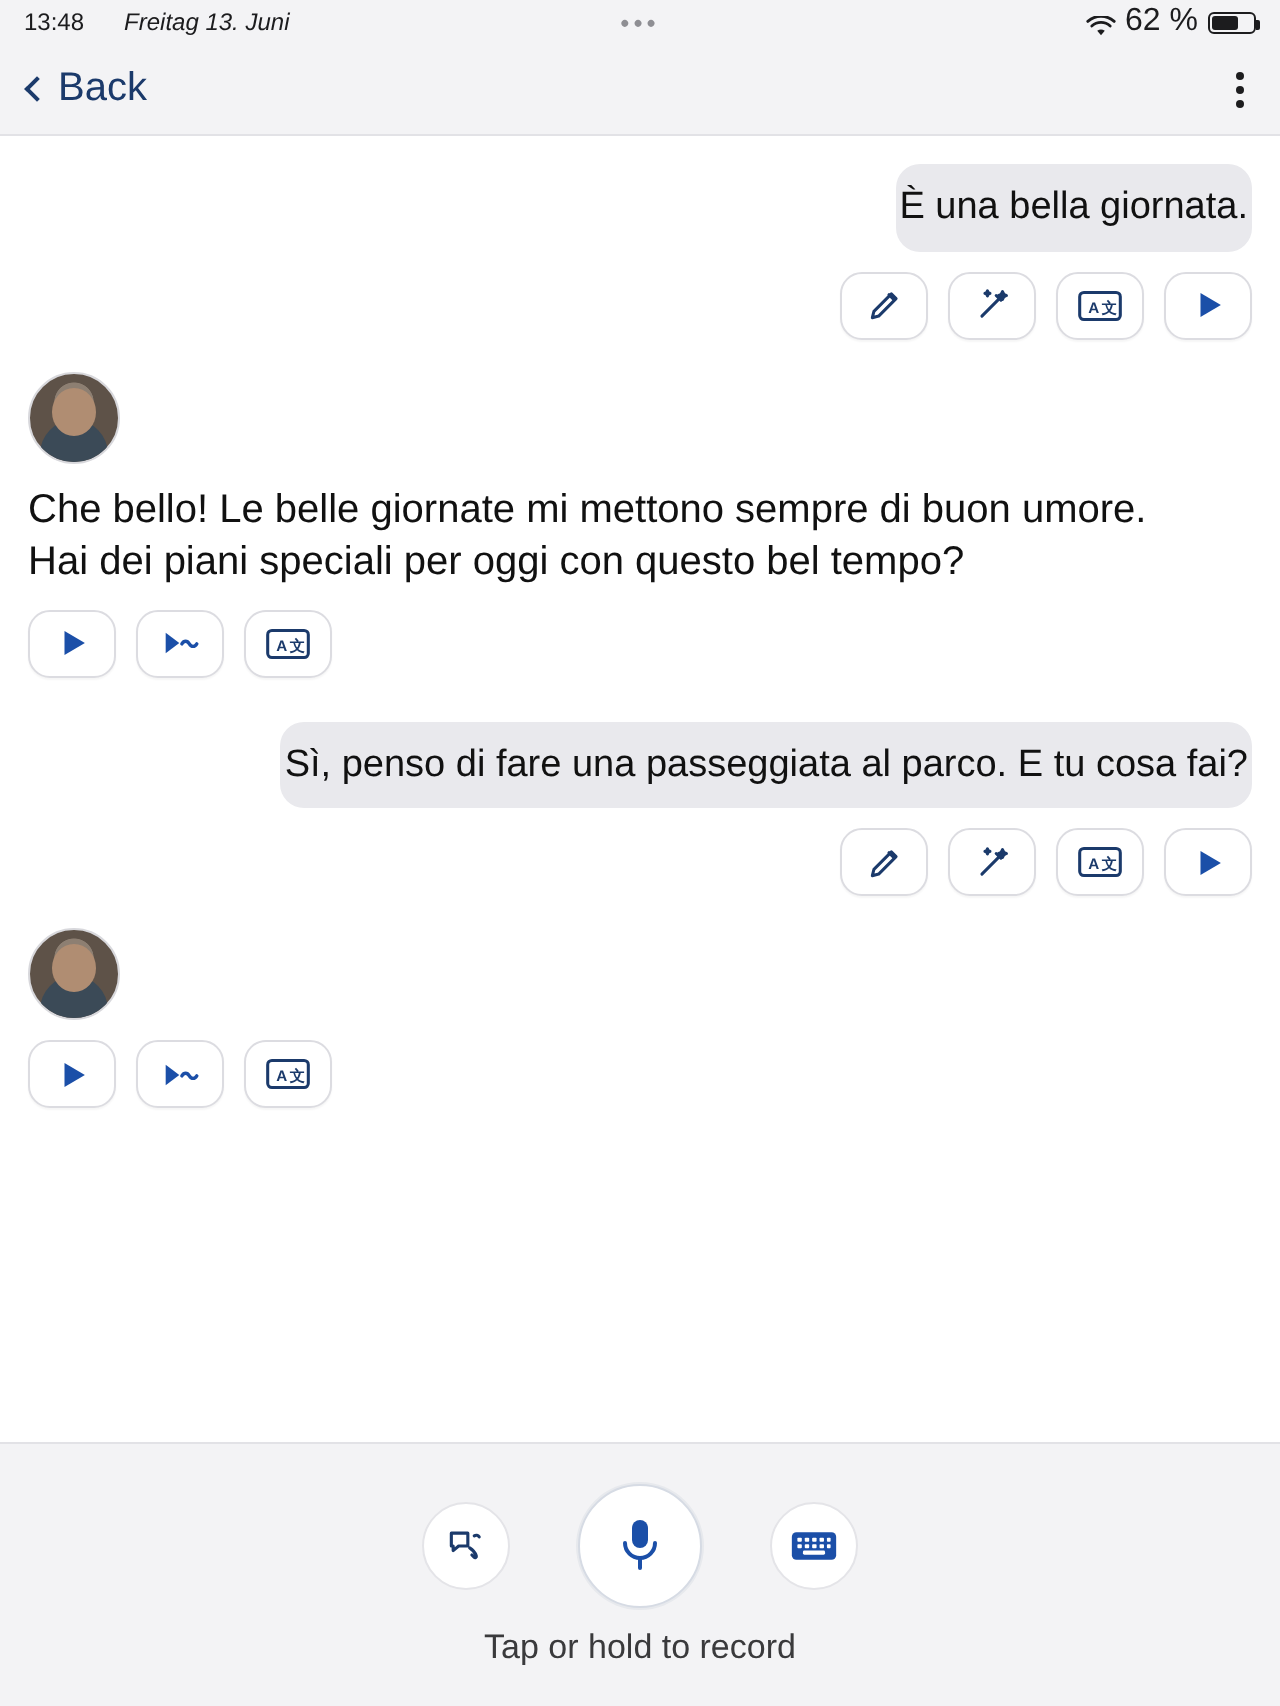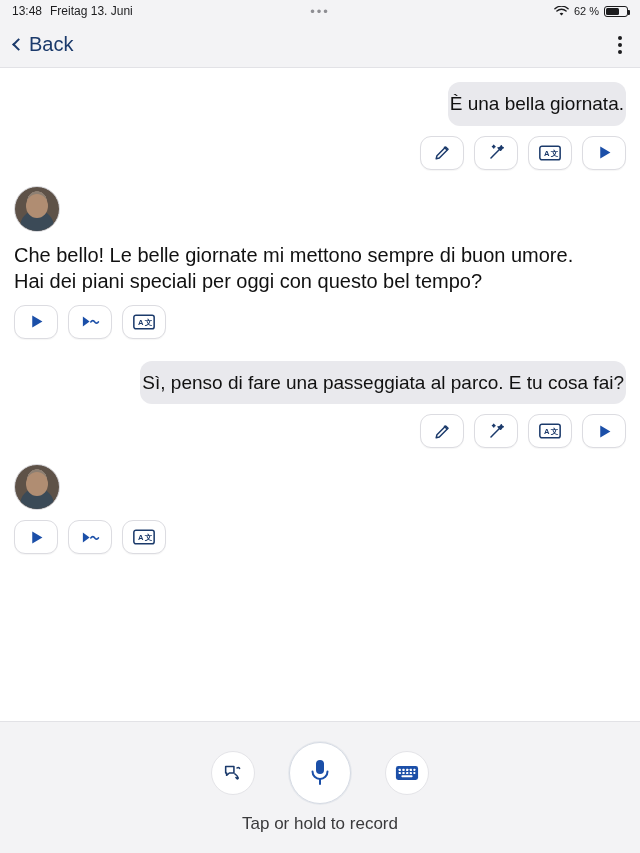--- a/index.html
+++ b/index.html
@@ -24,38 +24,38 @@
     height: 22px;
     background: #f3f3f5;
     display: flex;
     align-items: center;
     padding: 0 12px;
     font-size: 12px;
     color: #1c1c1e;
     flex: 0 0 auto;
     position: relative;
   }
-  .status-left { display: flex; align-items: center; gap: 8px; }
+  .status-left { display: flex; align-items: center; gap: 20px; }
   .status-time { font-weight: 400; }
-  .status-date { font-weight: 400; }
+  .status-date { font-weight: 400; font-style: italic; }
   .status-center {
     position: absolute;
     left: 50%;
     transform: translateX(-50%);
     letter-spacing: 2px;
     color: #8e8e93;
     font-size: 13px;
     line-height: 1;
   }
   .status-right {
     margin-left: auto;
     display: flex;
     align-items: center;
     gap: 5px;
-    font-size: 11px;
+    font-size: 16px;
   }
   .wifi-icon { display: inline-block; width: 15px; height: 11px; position: relative; }
   .battery {
     width: 24px; height: 11px;
     border: 1px solid #1c1c1e;
     border-radius: 3px;
     position: relative;
     display: inline-block;
   }
   .battery::after {

